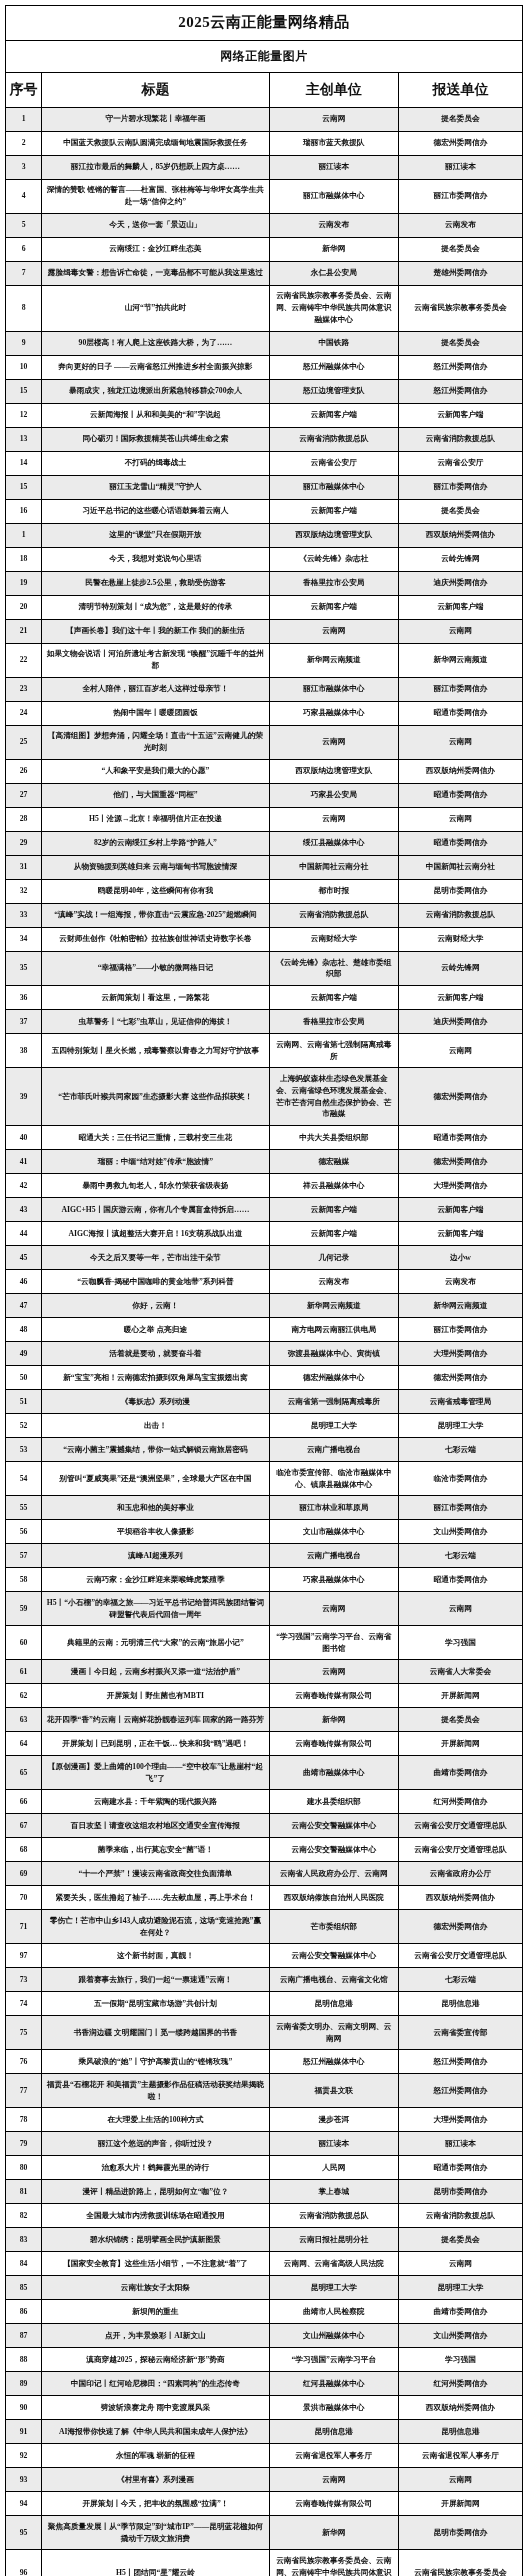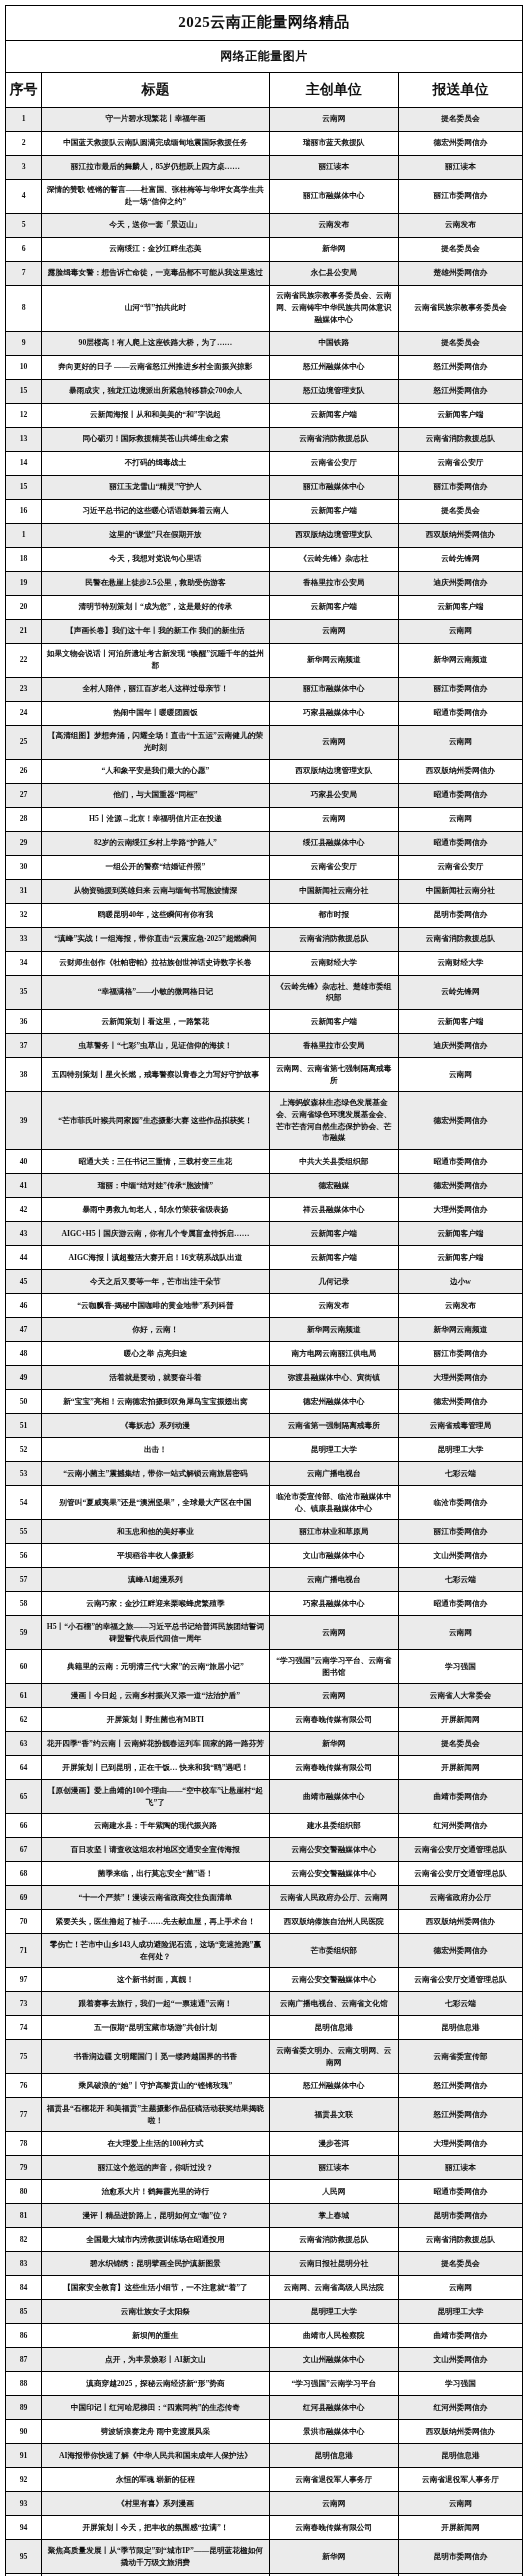--- a/index.html
+++ b/index.html
@@ -254,26 +254,20 @@
           <td>H5丨沧源→北京！幸福明信片正在投递</td>
           <td>云南网</td>
           <td>云南网</td>
         </tr>
         <tr class="shaded">
           <td class="no-cell">29</td>
           <td>82岁的云南绥江乡村上学路“护路人”</td>
           <td>绥江县融媒体中心</td>
           <td>昭通市委网信办</td>
         </tr>
-        <tr>
-          <td class="no-cell">30</td>
-          <td>一组公开的警察“结婚证件照”</td>
-          <td>云南省公安厅</td>
-          <td>云南省公安厅</td>
-        </tr>
         <tr class="shaded">
           <td class="no-cell">31</td>
           <td>从物资驰援到英雄归来 云南与缅甸书写胞波情深</td>
           <td>中国新闻社云南分社</td>
           <td>中国新闻社云南分社</td>
         </tr>
         <tr>
           <td class="no-cell">32</td>
           <td>鸥暖昆明40年，这些瞬间有你有我</td>
           <td>都市时报</td>

